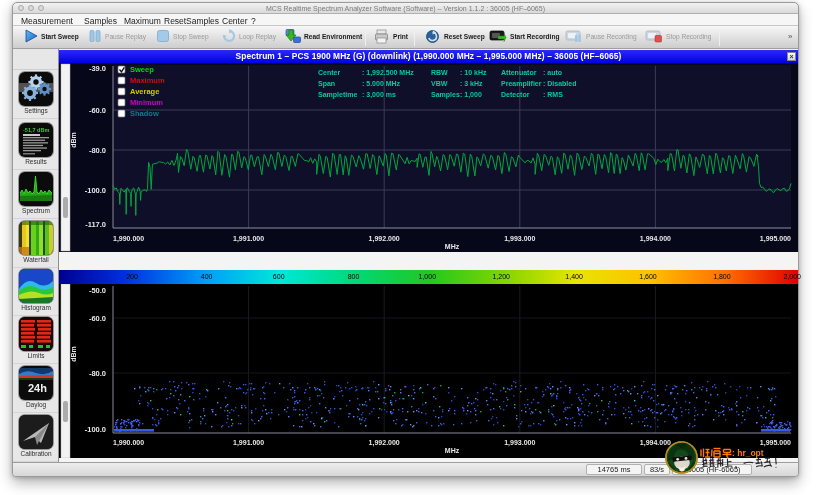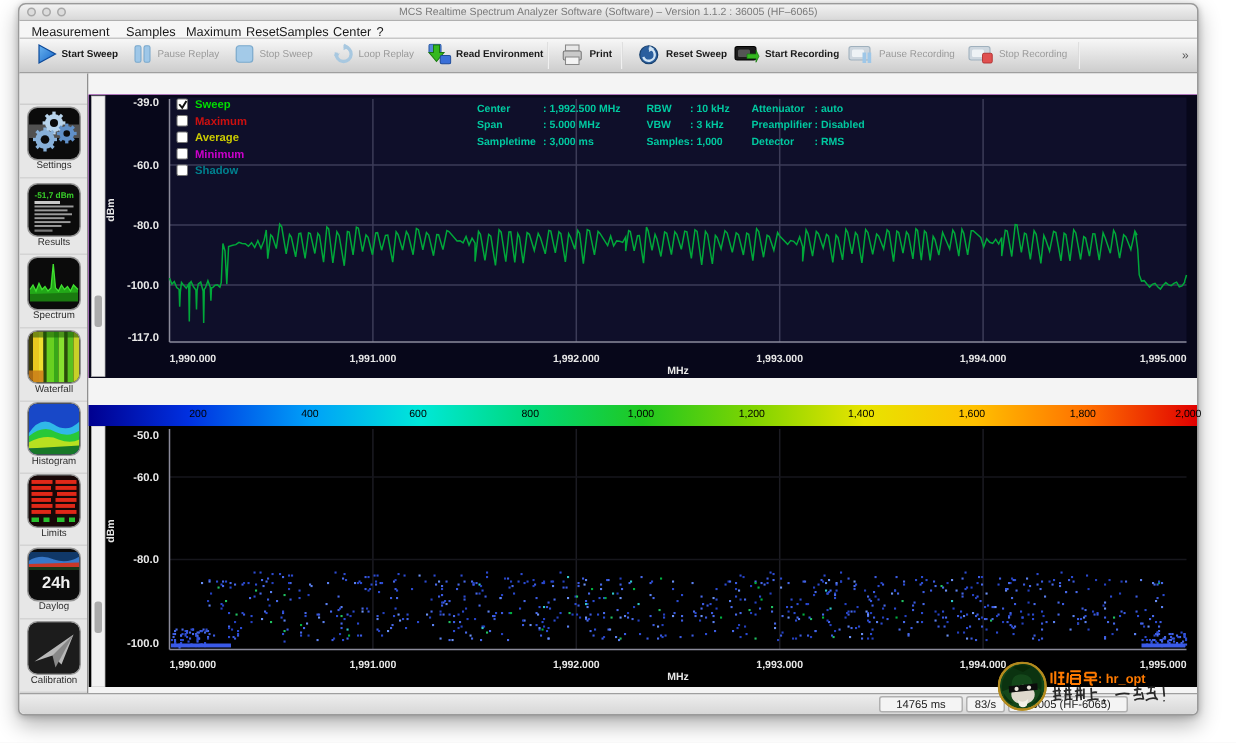--- a/index.html
+++ b/index.html
@@ -241,21 +241,22 @@
       <div class="sic" style="top:366px"><svg width="34" height="34" viewBox="0 0 34 34" style="">
           <rect x="0" y="0" width="34" height="34" fill="#1c1c1c"></rect>
           <path d="M4 26 L30 8 L22 28 L16 22 Z" fill="#b8b8b8"></path>
           <path d="M16 22 L30 8 L18 30 Z" fill="#888"></path>
         </svg></div>
       <div class="slb" style="top:401px">Calibration</div>
       <div style="position:absolute;left:0;top:412px;width:46px;height:1px;background:#d4d4d4"></div>
   </div>
   <div class="main">
 
-<div style="position:absolute;left:0;top:14px;width:739px;height:189px;background:#d946ef"><svg width="739" height="189" viewBox="0 0 739 189" style="">
+<div class="ptitle" style="top:1px;background:linear-gradient(#2a2af8,#0000e0)">Spectrum 1 – PCS 1900 MHz (G) (downlink) (1,990.000 MHz – 1,995.000 MHz) – 36005 (HF–6065)<div class="xbox">×</div></div>
+<div style="position:absolute;left:0;top:14px;width:739px;height:189px;background:#8b5cf6"><svg width="739" height="189" viewBox="0 0 739 189" style="">
           <rect x="0" y="0" width="739" height="189" fill="#07071a"></rect>
           <rect x="54" y="2" width="678" height="164" fill="#0f0f2a"></rect>
           <rect x="2" y="1" width="9" height="187" fill="#f2f2f2" stroke="#b5b5b5" stroke-width="0.5"></rect>
           <rect x="4" y="134" width="5" height="21" rx="2" fill="#ababab"></rect>
           <line x1="189.6" y1="3" x2="189.6" y2="165" stroke="#3c3c58" stroke-width="1"></line>
           <line x1="325.2" y1="3" x2="325.2" y2="165" stroke="#3c3c58" stroke-width="1"></line>
           <line x1="460.8" y1="3" x2="460.8" y2="165" stroke="#3c3c58" stroke-width="1"></line>
           <line x1="596.4" y1="3" x2="596.4" y2="165" stroke="#3c3c58" stroke-width="1"></line>
           <line x1="54" y1="47" x2="732" y2="47" stroke="#3c3c58" stroke-width="1"></line>
           <line x1="54" y1="87" x2="732" y2="87" stroke="#3c3c58" stroke-width="1"></line>

